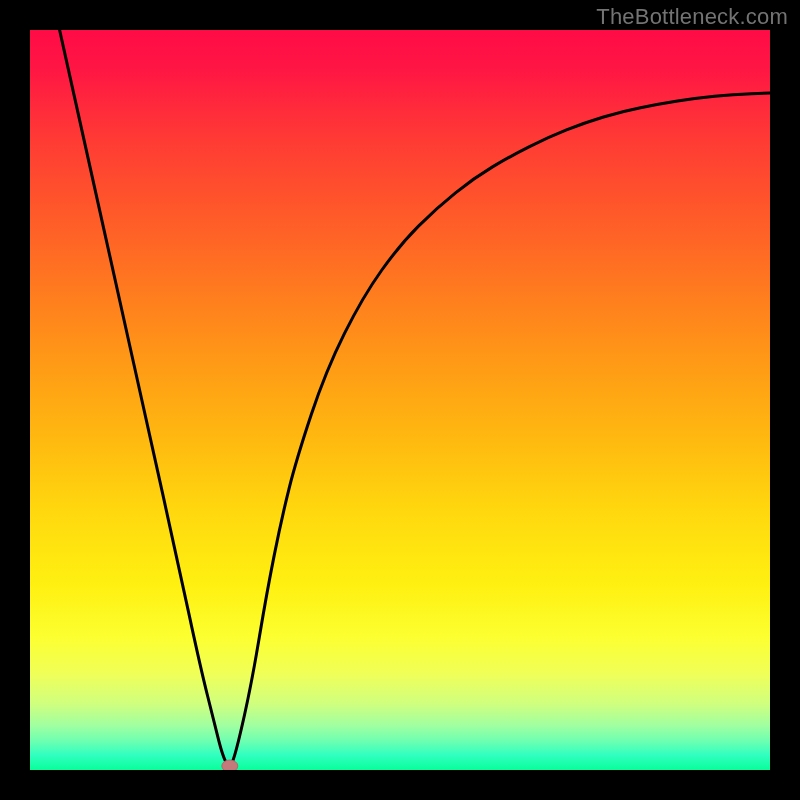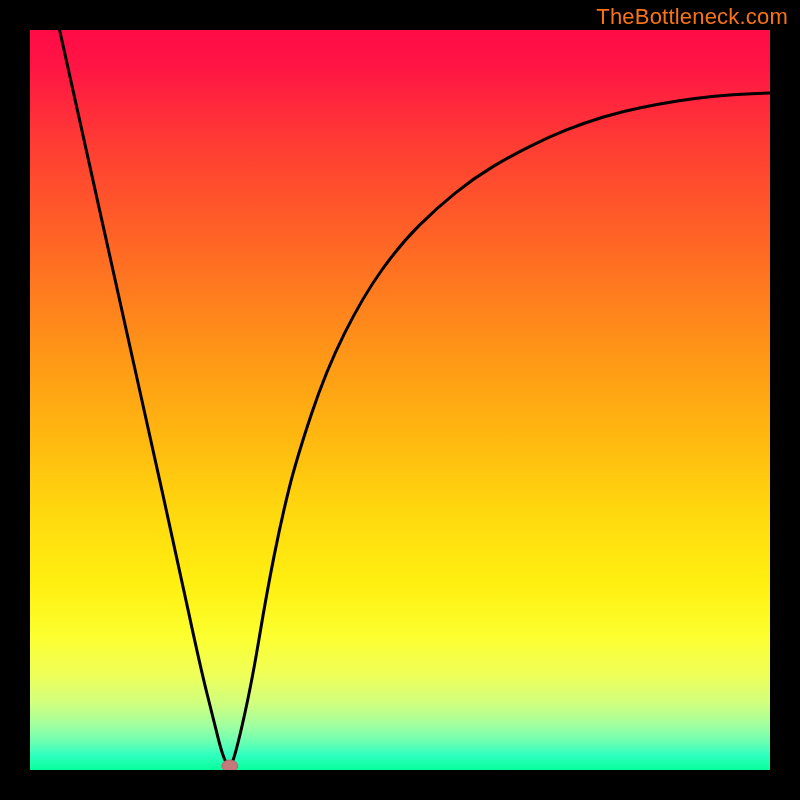--- a/index.html
+++ b/index.html
@@ -8,21 +8,21 @@
     height: 800px;
     background: #000;
     position: relative;
     font-family: Arial, sans-serif;
     overflow: hidden;
   }
   .watermark {
     position: absolute;
     top: 4px;
     right: 12px;
-    color: #f97316;
+    color: #737373;
     font-size: 22px;
     font-weight: 500;
     z-index: 10;
     letter-spacing: 0.2px;
   }
   .plot-area {
     position: absolute;
     left: 30px;
     top: 30px;
     width: 740px;

